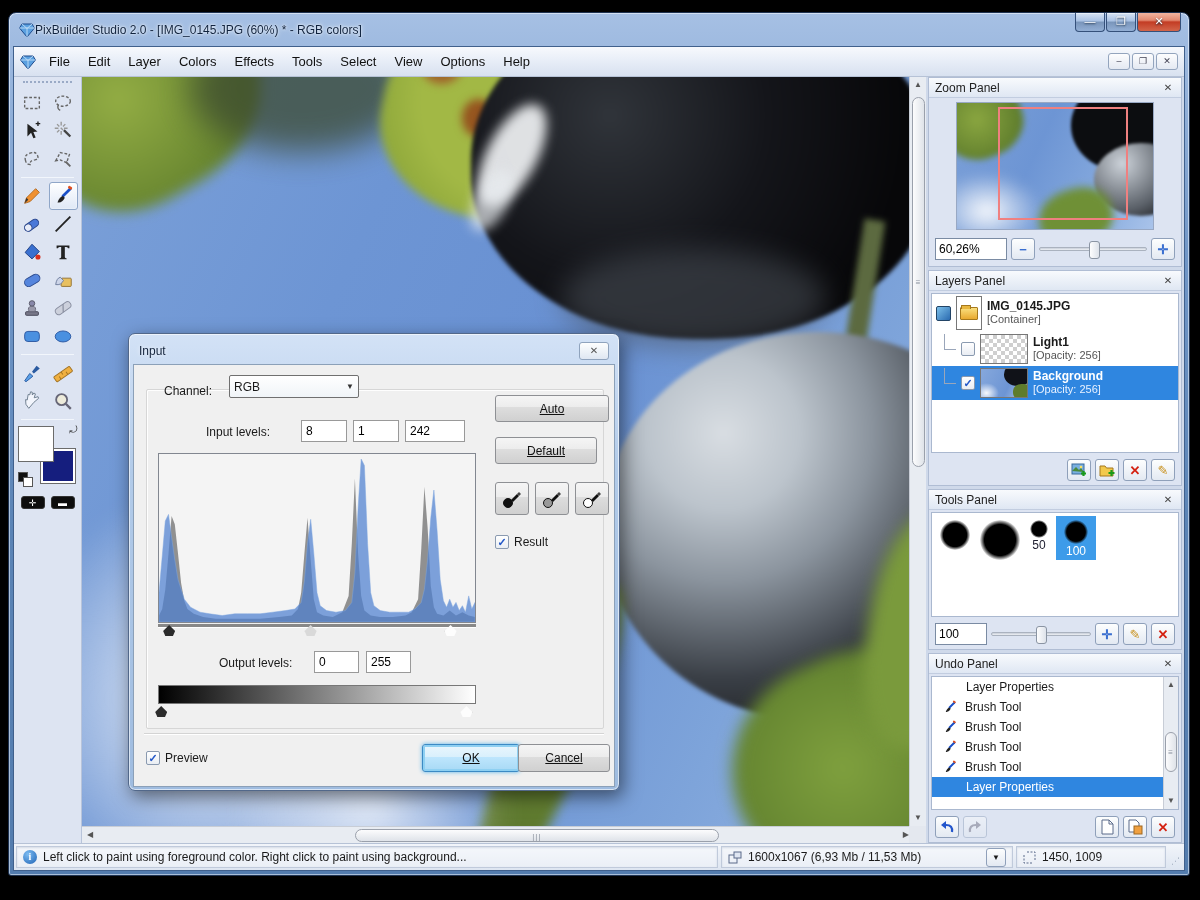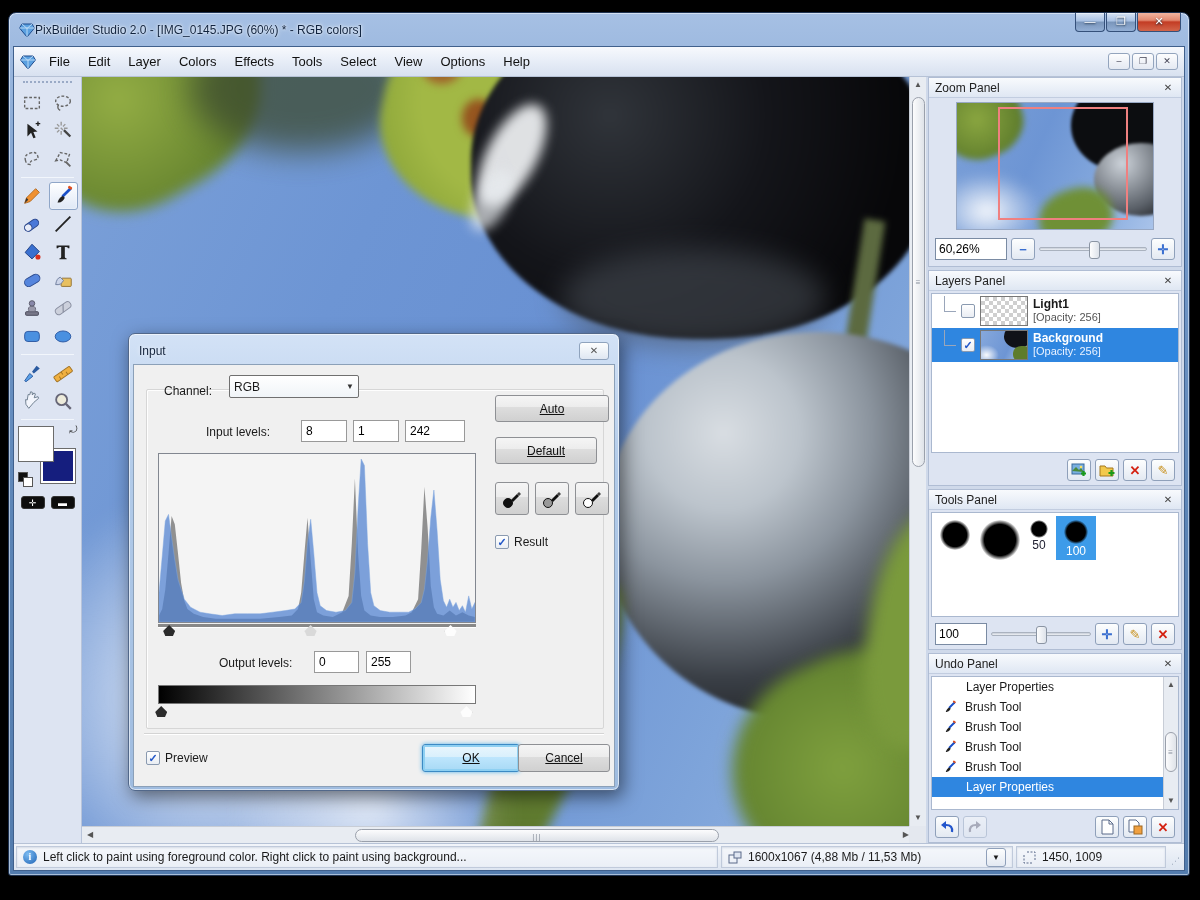--- a/index.html
+++ b/index.html
@@ -449,20 +449,30 @@
             </div>
           </div>
 
           <div class="panel" style="flex:0 0 216px">
             <div class="panel-title">
                 <span>Layers Panel</span>
               <span class="panel-close">✕</span>
               </div>
             <div class="panel-white" style="flex:1;overflow:hidden" id="layers-list">
                 <div class="layer-row">
+                  <div class="toggle-blue"></div>
+                  <div class="thumb-frame folder-box">
+                    <div class="folder"></div>
+                  </div>
+                  <div>
+                    <div class="layer-name">IMG_0145.JPG</div>
+                    <div class="layer-sub">[Container]</div>
+                  </div>
+                </div>
+                <div class="layer-row">
                   <div class="tree-line"></div>
                   <div class="chk"></div>
                   <div class="thumb-frame">
                     <div class="checker"></div>
                   </div>
                   <div>
                     <div class="layer-name">Light1</div>
                     <div class="layer-sub">[Opacity: 256]</div>
                   </div>
                 </div>
@@ -639,21 +649,21 @@
       <div class="statusbar">
         <div class="status-cell" style="flex:1">
           <div class="info-dot">i</div>
           <span>Left click to paint using foreground color. Right click to paint using background...</span>
         </div>
         <div class="status-cell" style="flex:0 0 292px">
           <svg width="14" height="13" viewBox="0 0 14 13">
               <rect x="1" y="4" width="8" height="8" fill="none" stroke="#5a6a8a"></rect>
               <rect x="6" y="1" width="7" height="6" fill="#dfe6f2" stroke="#5a6a8a"></rect>
             </svg>
-          <span>1600x1067  (4,88 Mb / 11,53 Mb)</span>
+          <span>1600x1067  (6,93 Mb / 11,53 Mb)</span>
           <div class="small-btn" style="margin-left:auto;min-width:20px;height:19px">
               <span style="font-size:8px">▼</span>
             </div>
         </div>
         <div class="status-cell" style="flex:0 0 150px">
           <svg width="13" height="13" viewBox="0 0 13 13">
               <path d="M1 4 v8 h8 M4 1 h8 v8" fill="none" stroke="#5a6a8a" stroke-dasharray="2,1.5"></path>
             </svg>
           <span>1450, 1009</span>
         </div>

